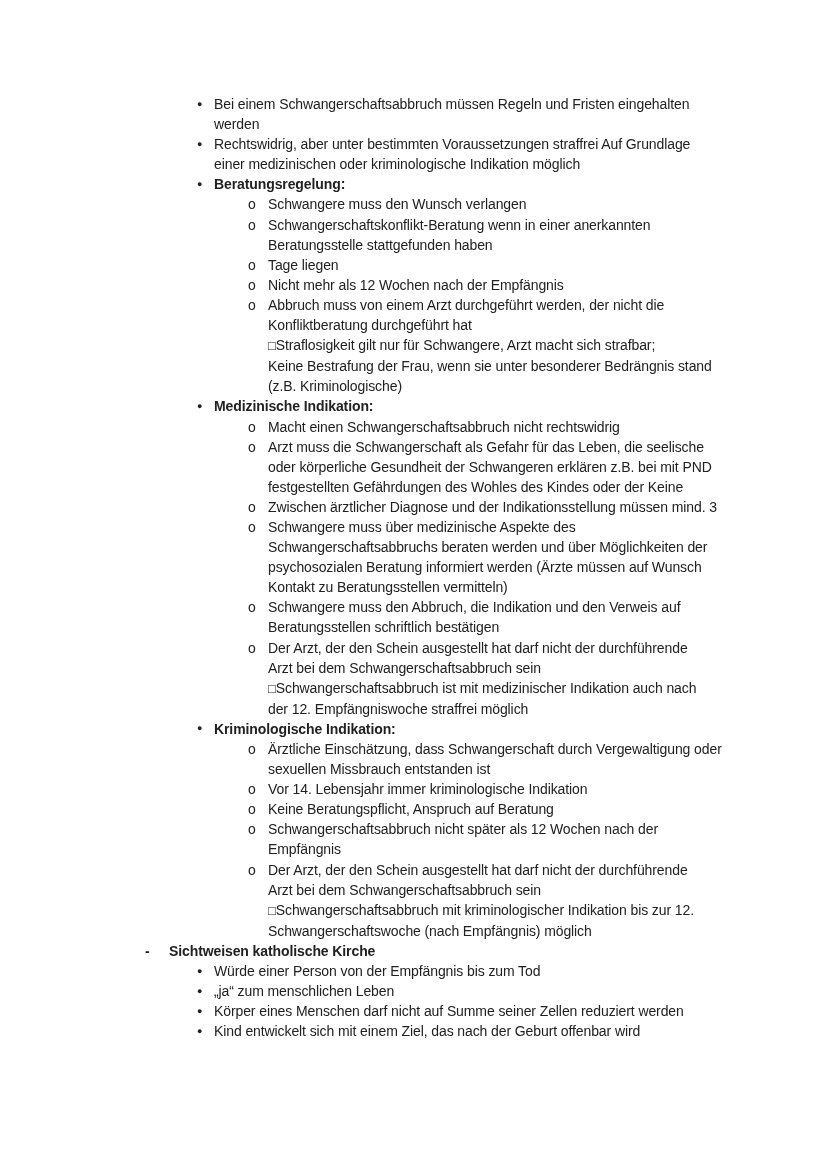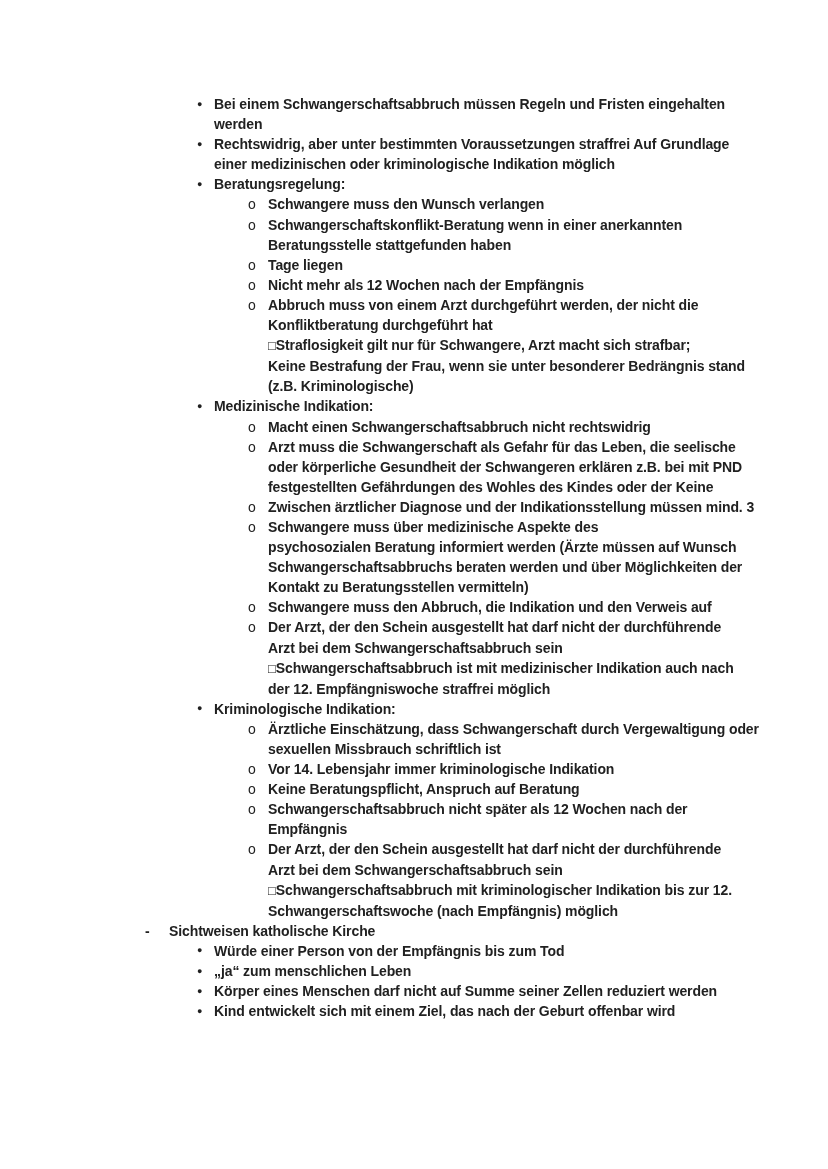--- a/index.html
+++ b/index.html
@@ -34,21 +34,21 @@
   .item.l2 { padding-left: 248px; }
   .marker {
     flex: 0 0 auto;
     display: inline-block;
   }
   .l0 .marker { width: 24px; }
   .l1 .marker { width: 17px; font-size: 9px; position: relative; top: -0.5px; }
   .l2 .marker { width: 20px; }
   .bold, .bold .marker { font-weight: 700; }
   .text { flex: 1 1 auto; min-width: 0; }
-  .line { white-space: nowrap; font-weight: bold; }
+  .line { white-space: nowrap; }
   .box {
     font-size: 13px;
     display: inline-block;
     transform: translateY(-0.5px);
   }
 </style>
 </head>
 <body>
 
 <div class="page">
@@ -131,29 +131,30 @@
       <div class="item l2">
         <span class="marker">o</span>
         <div class="text">
           <div class="line">Zwischen ärztlicher Diagnose und der Indikationsstellung müssen mind. 3</div>
         </div>
       </div>
       <div class="item l2">
         <span class="marker">o</span>
         <div class="text">
           <div class="line">Schwangere muss über medizinische Aspekte des</div>
+          <div class="line">Schwangerschaftsabbruchs beraten werden und über Möglichkeiten der</div>
           <div class="line">psychosozialen Beratung informiert werden (Ärzte müssen auf Wunsch</div>
-          <div class="line">Schwangerschaftsabbruchs beraten werden und über Möglichkeiten der</div>
           <div class="line">Kontakt zu Beratungsstellen vermitteln)</div>
         </div>
       </div>
       <div class="item l2">
         <span class="marker">o</span>
         <div class="text">
           <div class="line">Schwangere muss den Abbruch, die Indikation und den Verweis auf</div>
+          <div class="line">Beratungsstellen schriftlich bestätigen</div>
         </div>
       </div>
       <div class="item l2">
         <span class="marker">o</span>
         <div class="text">
           <div class="line">Der Arzt, der den Schein ausgestellt hat darf nicht der durchführende</div>
           <div class="line">Arzt bei dem Schwangerschaftsabbruch sein</div>
           <div class="line note-line"><span class="box">□</span><span>Schwangerschaftsabbruch ist mit medizinischer Indikation auch nach</span></div>
           <div class="line note-line"><span>der 12. Empfängniswoche straffrei möglich</span></div>
         </div>
@@ -161,21 +162,21 @@
       <div class="item l1 bold">
         <span class="marker">●</span>
         <div class="text">
           <div class="line">Kriminologische Indikation:</div>
         </div>
       </div>
       <div class="item l2">
         <span class="marker">o</span>
         <div class="text">
           <div class="line">Ärztliche Einschätzung, dass Schwangerschaft durch Vergewaltigung oder</div>
-          <div class="line">sexuellen Missbrauch schriftlich ist</div>
+          <div class="line">sexuellen Missbrauch entstanden ist</div>
         </div>
       </div>
       <div class="item l2">
         <span class="marker">o</span>
         <div class="text">
           <div class="line">Vor 14. Lebensjahr immer kriminologische Indikation</div>
         </div>
       </div>
       <div class="item l2">
         <span class="marker">o</span>

